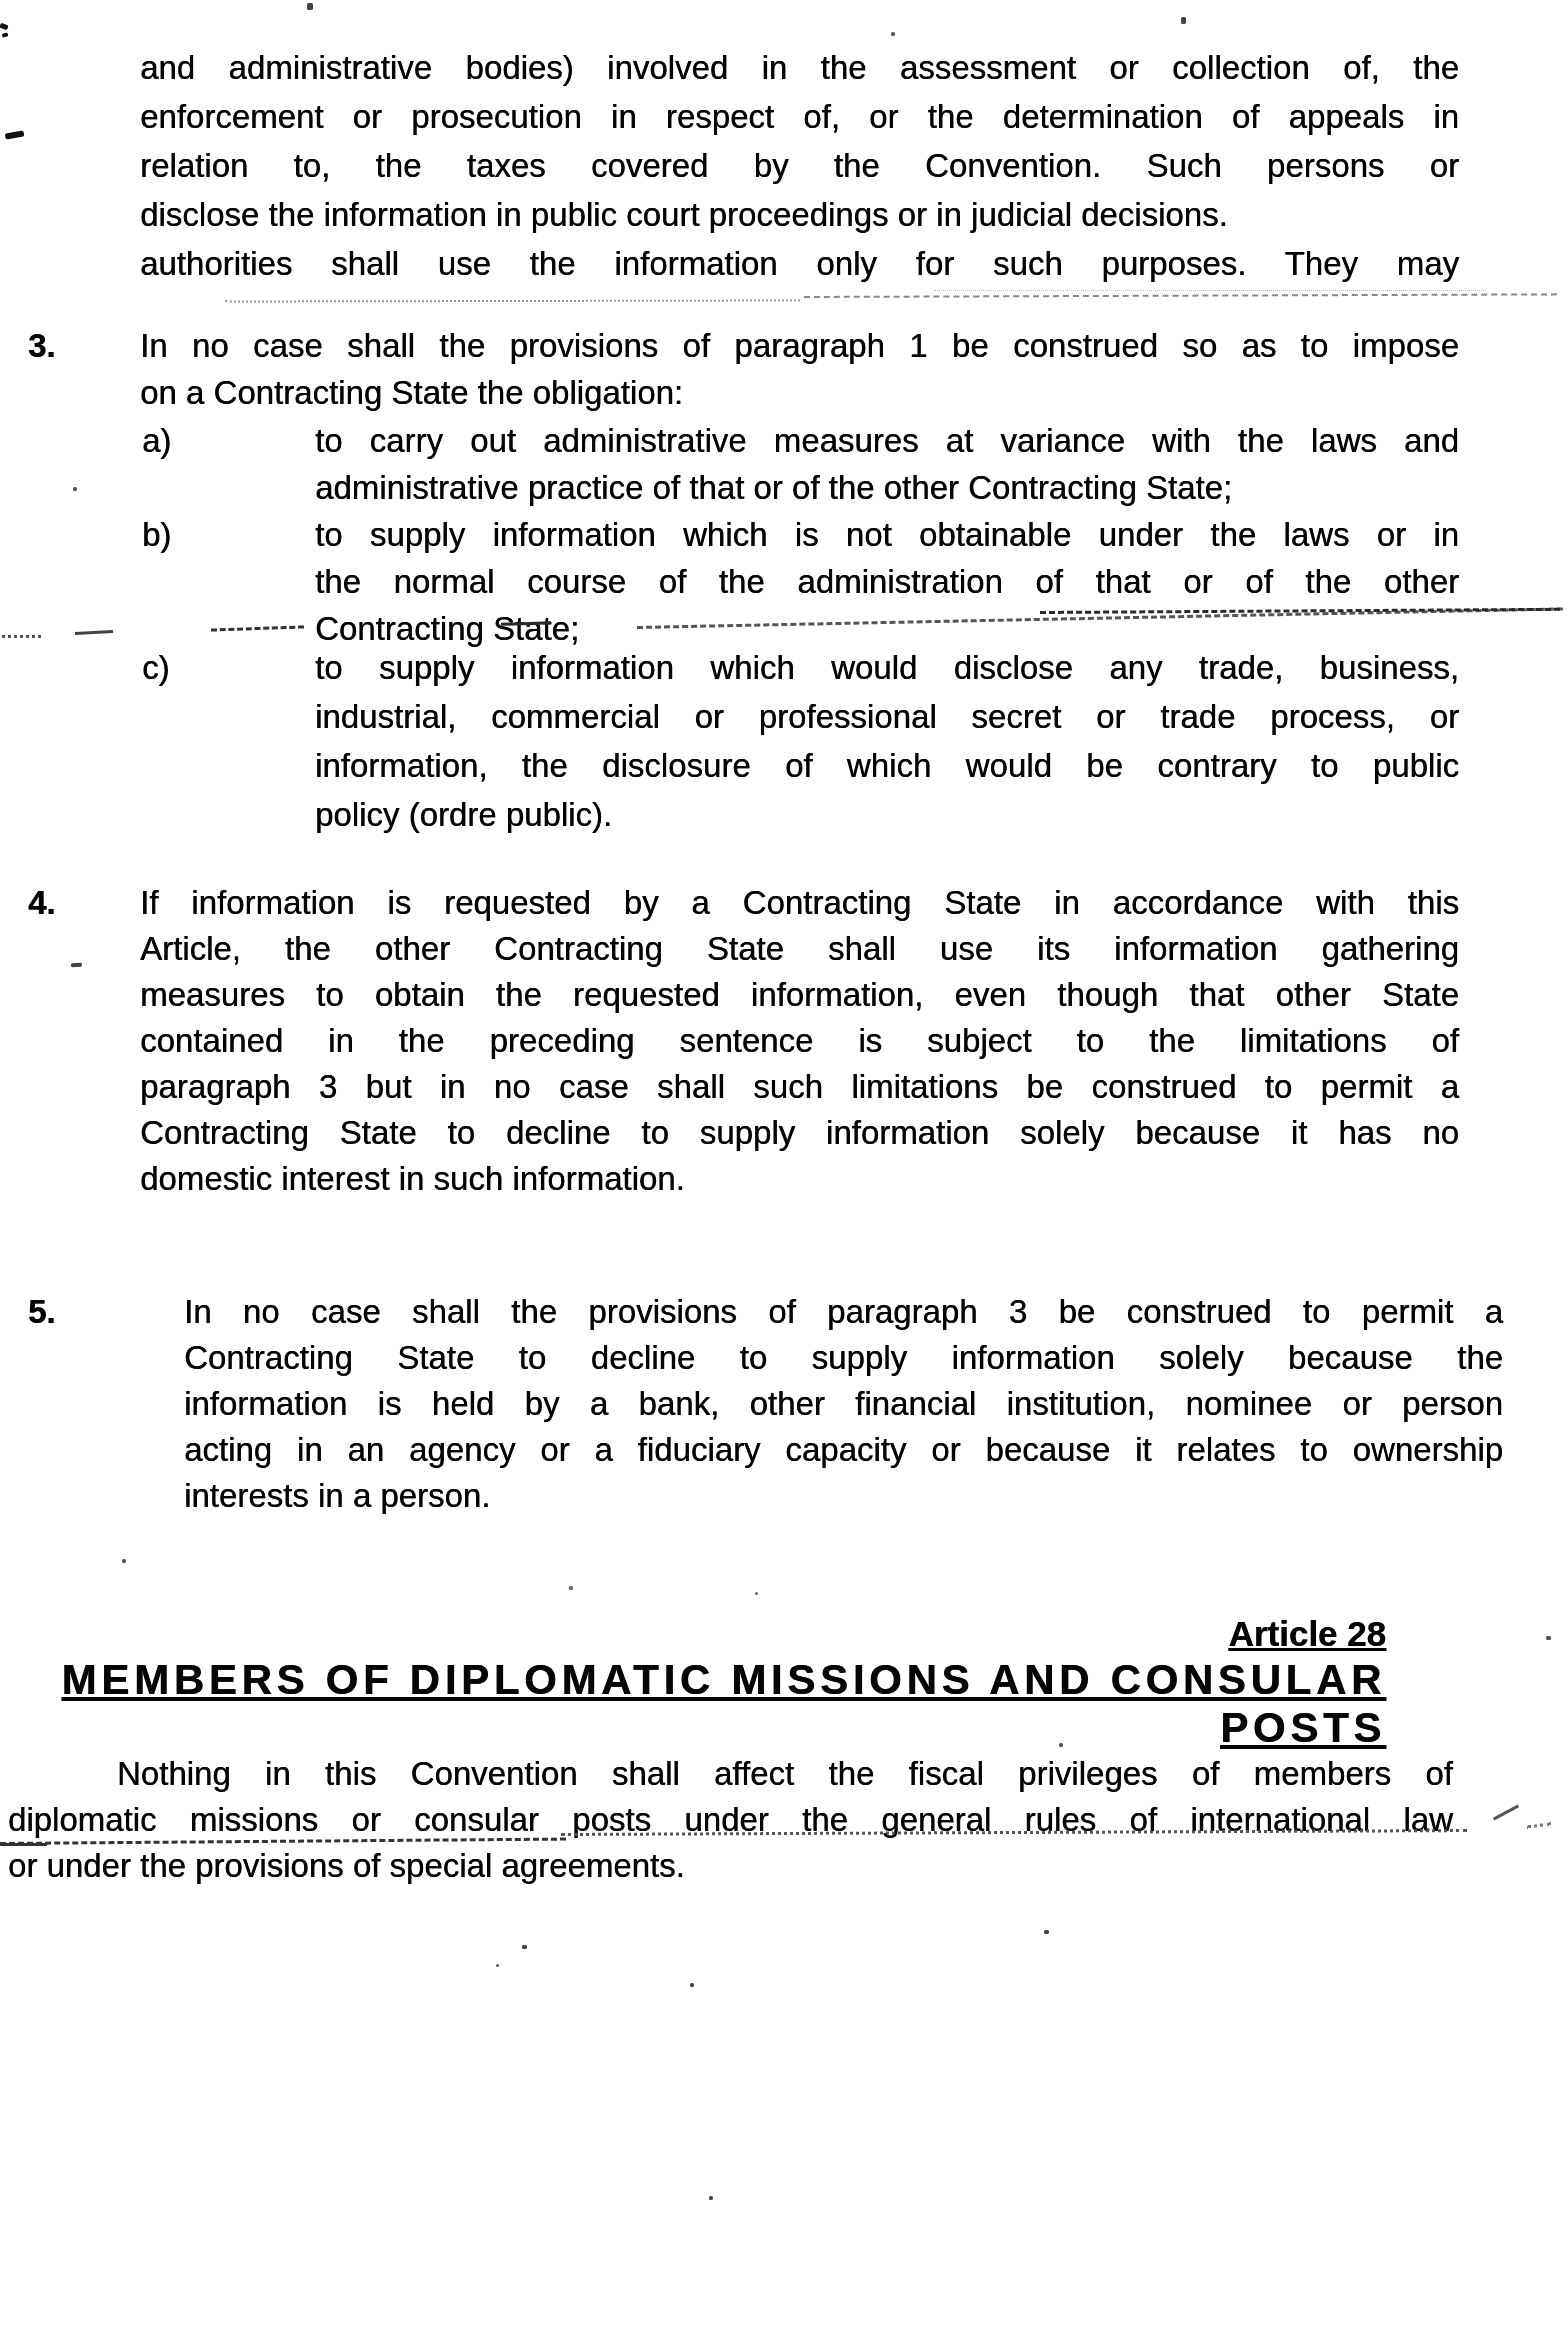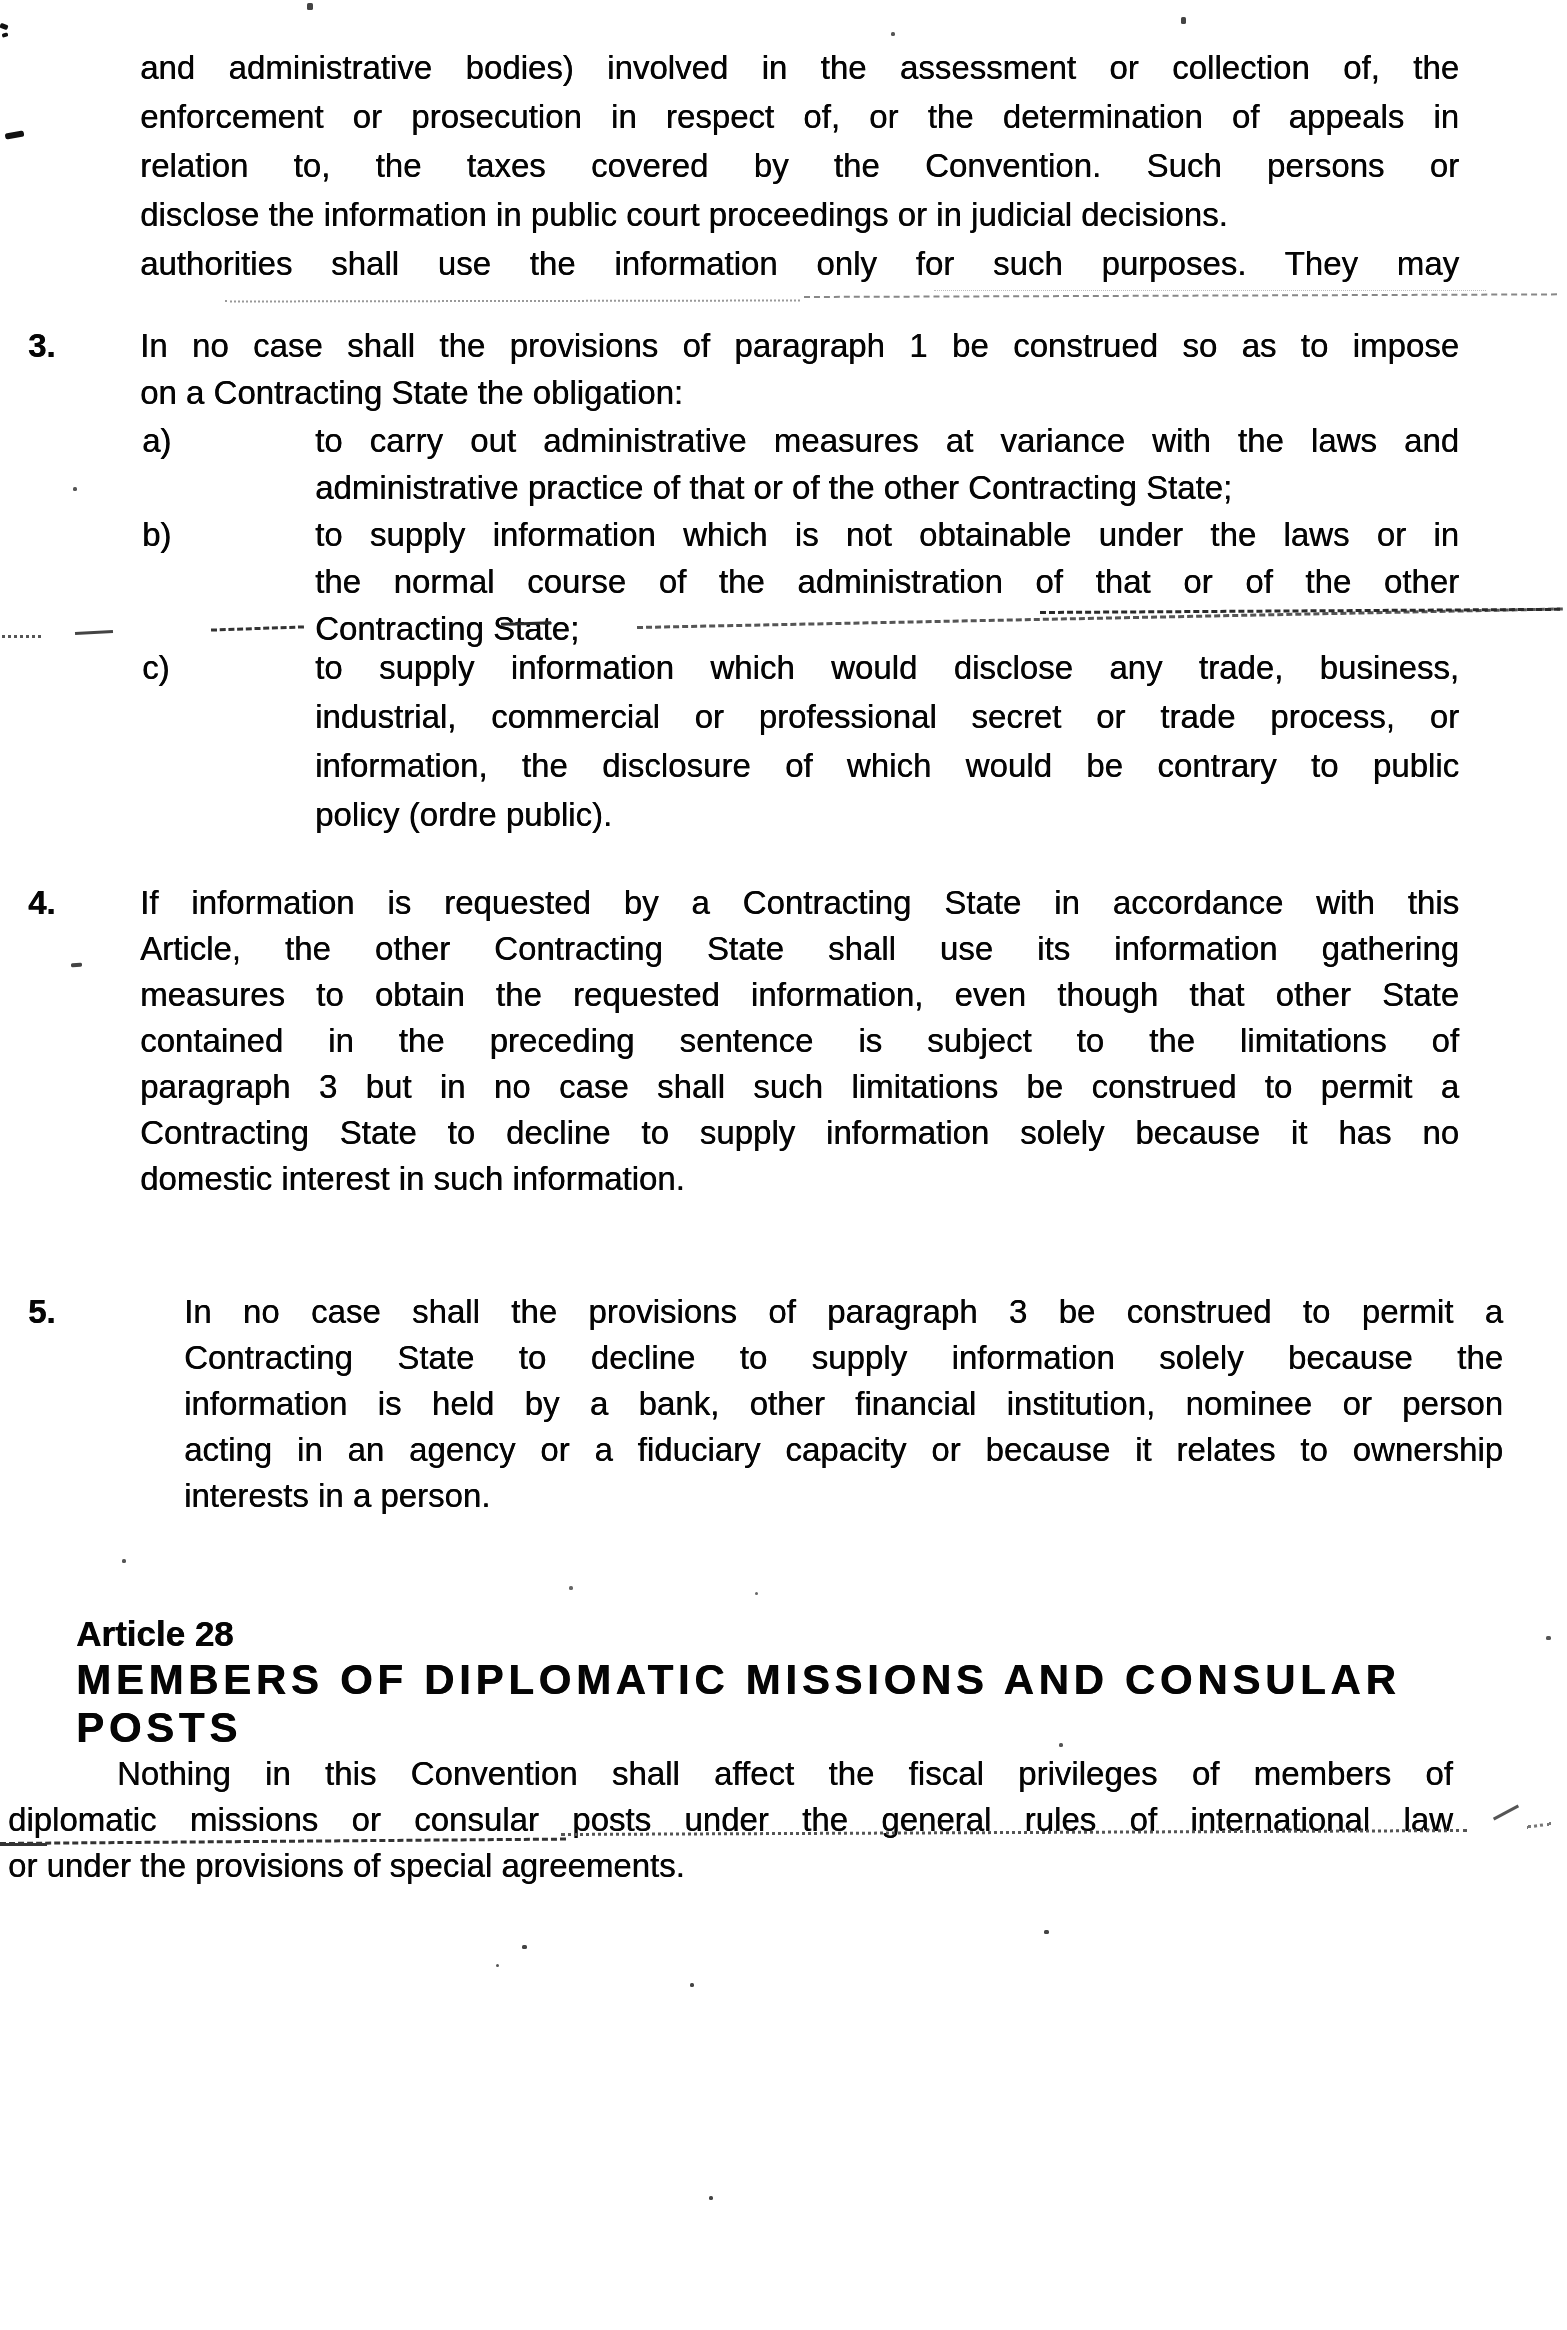--- a/index.html
+++ b/index.html
@@ -22,23 +22,24 @@
     position:absolute;left:28px;width:71px;
     font-size:33px;font-weight:bold;
     text-shadow:0.4px 0 0 #000;
   }
   .lbl{
     position:absolute;left:142px;width:95px;
     font-size:33px;
     text-shadow:0.4px 0 0 #000;
   }
   .heading{
-    position:absolute;left:76px;width:1332px;
-    text-align:left;font-weight:bold;
+    position:absolute;left:54px;width:1332px;
+    text-align:right;font-weight:bold;
     text-shadow:0.5px 0 0 #000;
+    text-decoration:underline;
   }
   .h-title{font-size:35px;}
   .h-sub{font-size:42px;letter-spacing:4.7px;}
   .art{position:absolute;}
   .speck{position:absolute;background:#444;border-radius:1.6px;}
 </style>
 </head>
 <body>
 
 <div class="txtblock" style="left:140px;top:43px;width:1319px;line-height:49px;">

